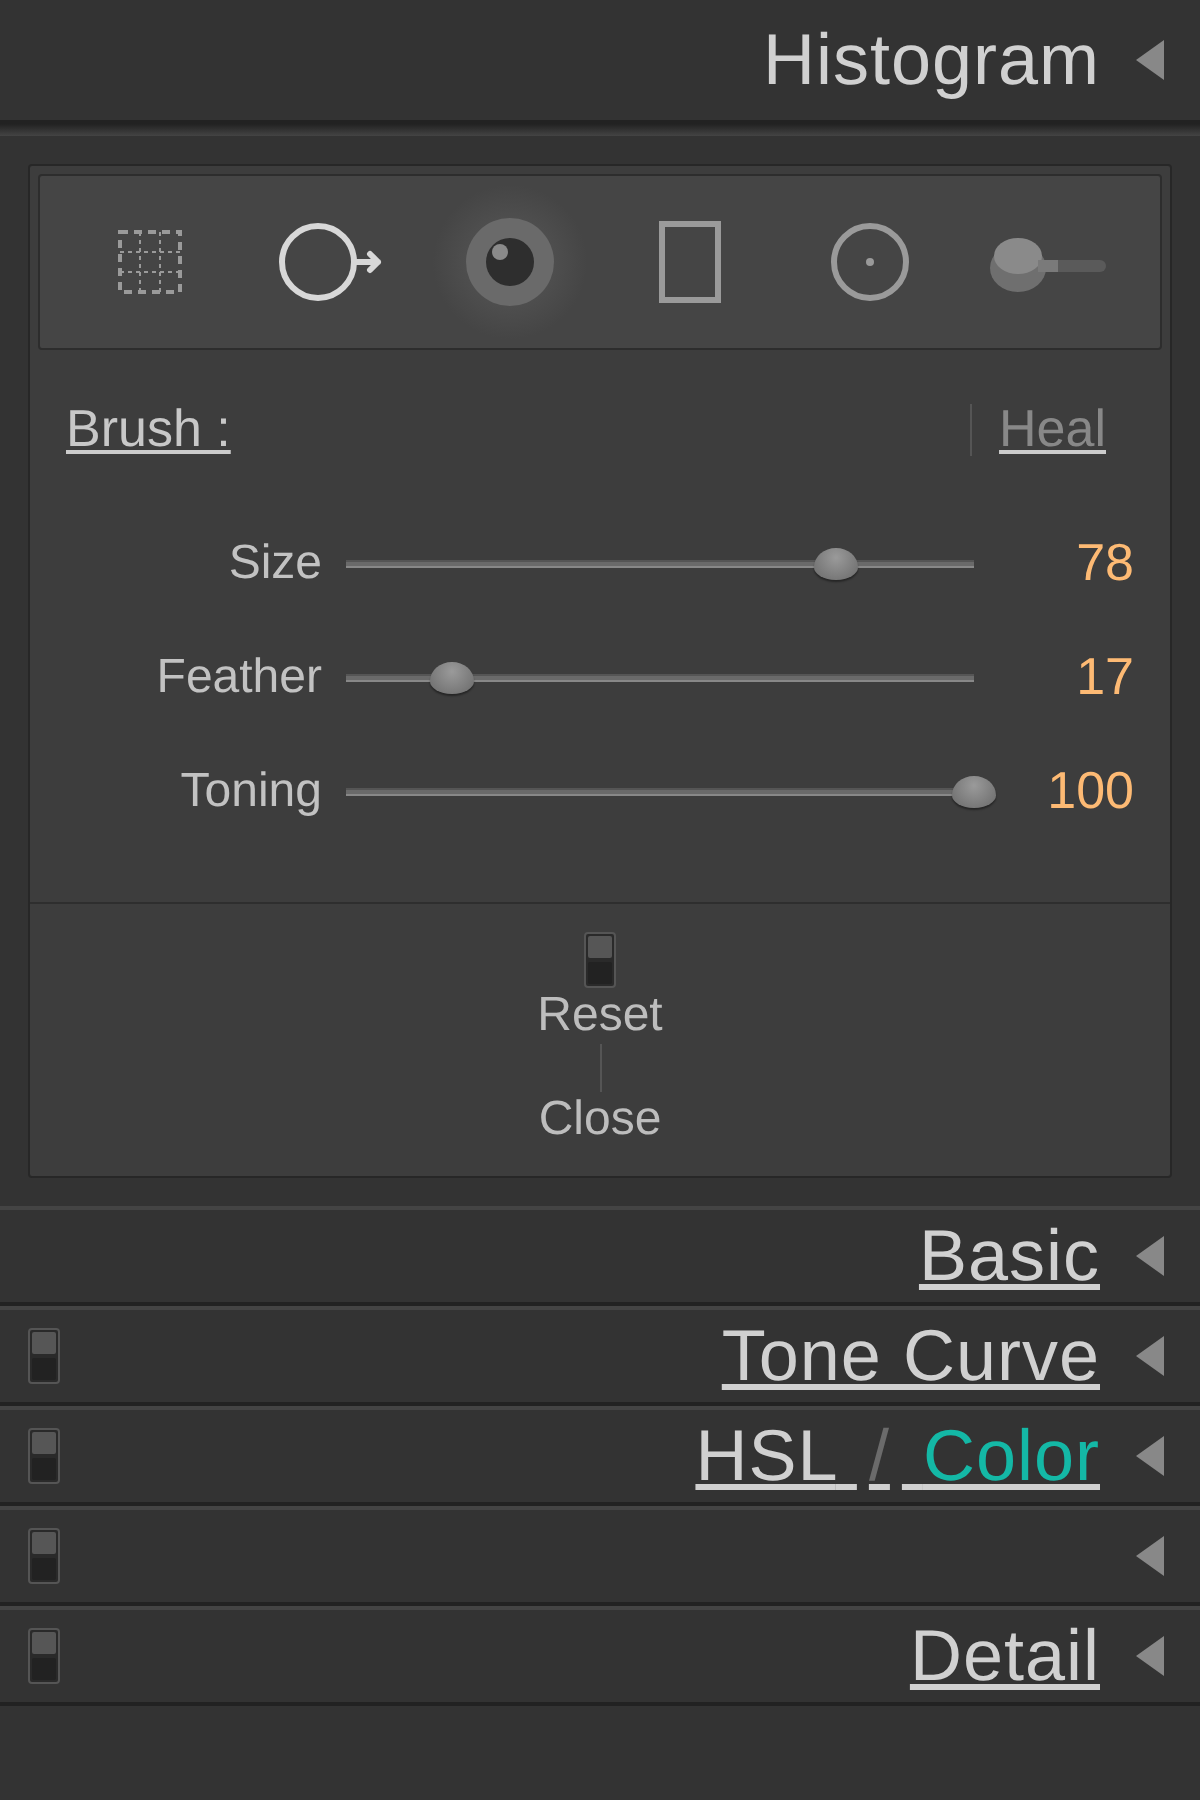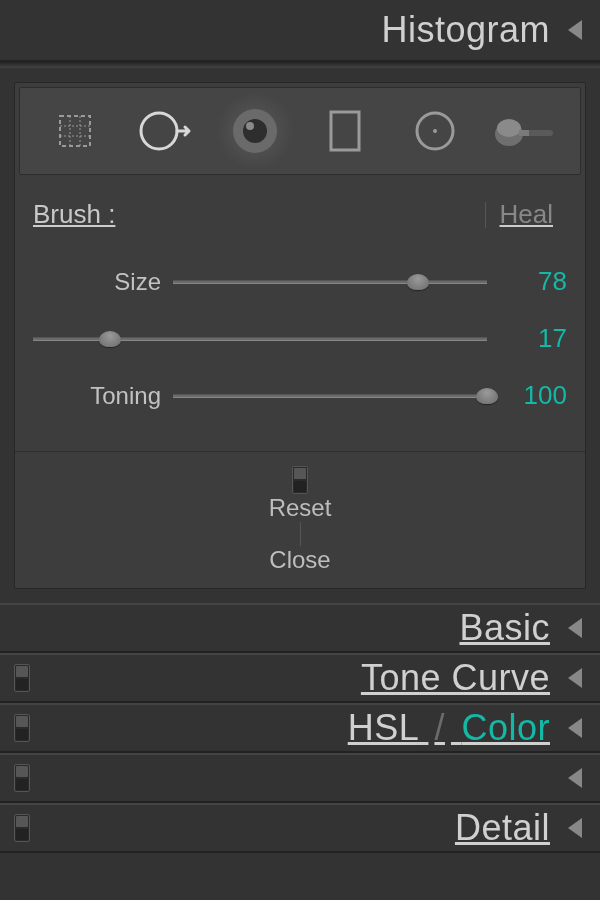--- a/index.html
+++ b/index.html
@@ -136,21 +136,21 @@
     position: absolute;
     top: 50%;
     width: 22px; height: 16px;
     background: radial-gradient(circle at 50% 30%, #9a9a9a, #6a6a6a);
     border-radius: 50% 50% 50% 50% / 60% 60% 40% 40%;
     transform: translate(-50%, -50%);
     box-shadow: 0 1px 1px rgba(0,0,0,0.4);
   }
   .slider-val {
     width: 80px; text-align: right;
-    font-size: 26px; color: #14b8a6;
+    font-size: 26px; color: #fdba74;
     padding-left: 8px;
   }
 
   .footer-row {
     display: flex; align-items: center;
     border-top: 1px solid #2e2e2e;
     padding: 14px 14px 14px 14px;
     font-size: 24px;
     color: #bdbdbd;
     flex-direction: column;
@@ -242,20 +242,21 @@
     <div class="slider-row">
       <span class="slabel">Size</span>
       <div class="slider-track-wrap">
         <div class="slider-track"></div>
         <div class="slider-thumb" style="left:78%"></div>
       </div>
       <span class="slider-val">78</span>
     </div>
 
     <div class="slider-row">
+      <span class="slabel">Feather</span>
       <div class="slider-track-wrap">
         <div class="slider-track"></div>
         <div class="slider-thumb" style="left:17%"></div>
       </div>
       <span class="slider-val">17</span>
     </div>
 
     <div class="slider-row">
       <span class="slabel">Toning</span>
       <div class="slider-track-wrap">

